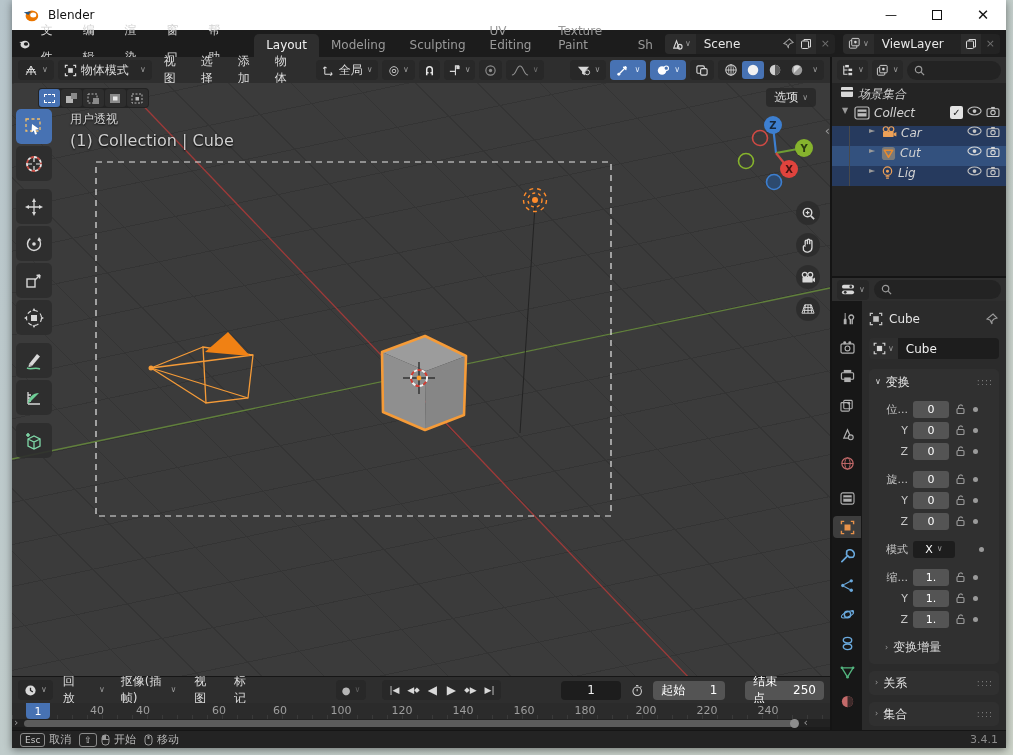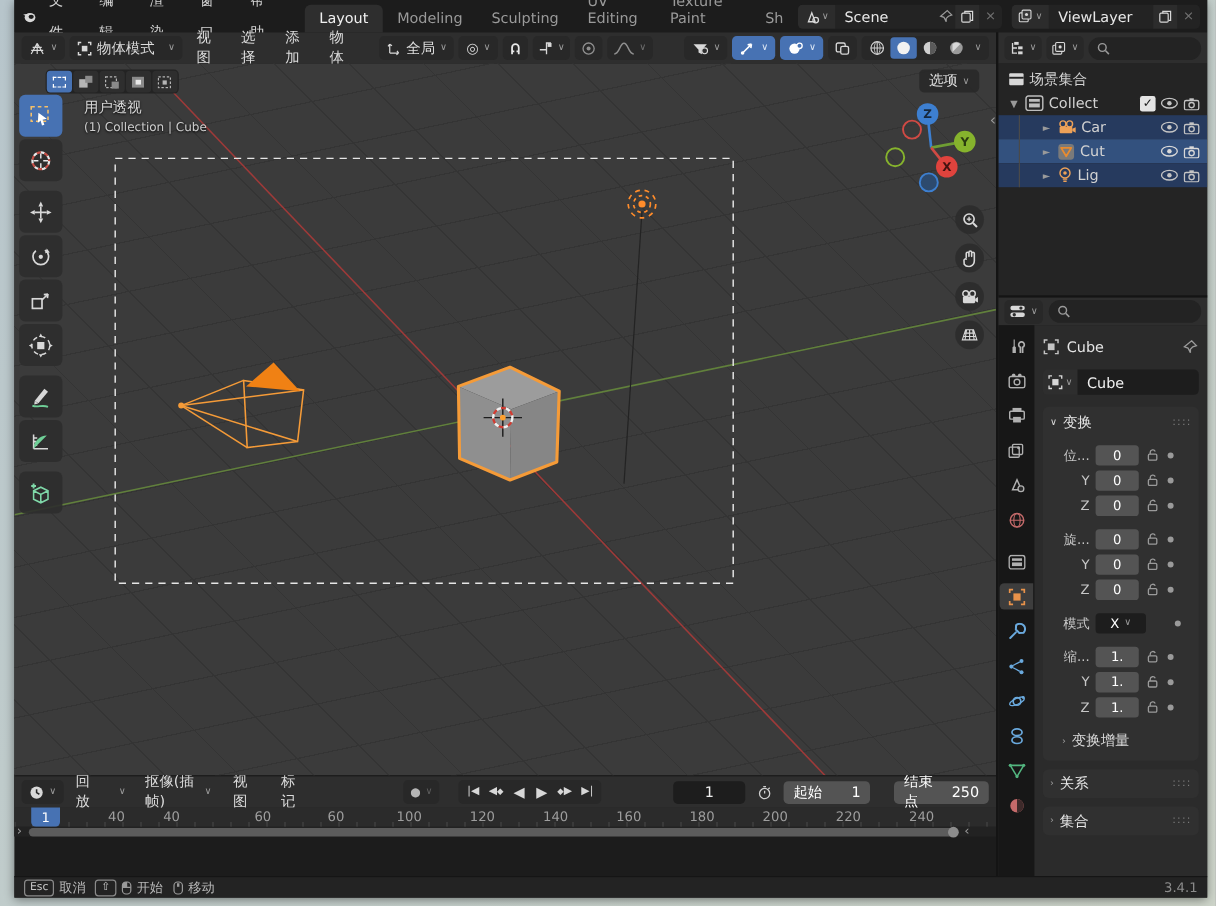--- a/index.html
+++ b/index.html
@@ -42,21 +42,21 @@
   
   .viewport{position:relative;height:593px;flex:none;background-color:#3b3b3b;
     background-image:repeating-linear-gradient(168deg,#343434 0 1px,transparent 1px 41px),
                      repeating-linear-gradient(45deg,#343434 0 1px,transparent 1px 44px);overflow:hidden;}
   .scene-svg{position:absolute;left:0;top:0;}
   .selmodes{position:absolute;left:26px;top:5px;display:flex;background:#232323;border-radius:4px;padding:1px;gap:1px;}
   .smbtn{width:21px;height:18px;display:flex;align-items:center;justify-content:center;border-radius:3px;background:#2e2e2e;}
   .smbtn.active{background:#4772b3;}
   .optbtn{position:absolute;right:14px;top:5px;display:flex;align-items:center;gap:4px;background:rgba(40,40,40,.85);border-radius:4px;height:19px;padding:0 8px;color:#e0e0e0;}
   .vplabel{position:absolute;left:58px;top:28px;color:#d9d9d9;font-size:12px;text-shadow:0 1px 2px #000;}
-  .vplabel2{position:absolute;left:58px;top:48px;color:#cfcfcf;font-size:10px;text-shadow:0 1px 2px #000;}
+  .vplabel2{position:absolute;left:58px;top:48px;color:#cfcfcf;font-size:16px;text-shadow:0 1px 2px #000;}
   .toolbar{position:absolute;left:4px;top:26px;display:flex;flex-direction:column;gap:2px;}
   .tool{width:36px;height:35px;background:#2e2e2eE6;border-radius:5px;display:flex;align-items:center;justify-content:center;}
   .tool.active{background:#4772b3;}
   .tgap{height:4px;}
   .navbtns{position:absolute;right:10px;top:118px;display:flex;flex-direction:column;gap:8px;}
   .navbtn{width:24px;height:24px;border-radius:50%;background:rgba(42,42,42,.75);display:flex;align-items:center;justify-content:center;}
   .gizmo{position:absolute;right:12px;top:28px;}
   .vcollapse{position:absolute;right:0;top:40px;color:#9a9a9a;font-size:13px;}
   
   .timeline{height:51px;flex:none;display:flex;flex-direction:column;background:#262626;border-top:1px solid #161616;}
@@ -71,21 +71,21 @@
   .playhead{position:absolute;left:14px;top:0;width:24px;height:16px;background:#4772b3;border-radius:0 0 4px 4px;color:#fff;display:flex;align-items:center;justify-content:center;font-size:11px;}
   .tickstrip{position:absolute;left:0;bottom:0;height:4px;width:100%;background:repeating-linear-gradient(90deg,#3a3a3a 0 1px,transparent 1px 15px);}
   .tlscroll{position:relative;flex:1;background:#222;}
   .sbar{position:absolute;left:12px;right:34px;top:1px;height:7px;background:#5c5c5c;border-radius:4px;}
   .sknob{position:absolute;right:-3px;top:-1px;width:9px;height:9px;border-radius:50%;background:#8c8c8c;}
   .sarrow{position:absolute;top:-3px;color:#9a9a9a;font-size:11px;}
   
   .panelhead{height:26px;background:#2e2e2e;display:flex;align-items:center;gap:4px;padding:0 5px;flex:none;}
   .search{flex:1;height:19px;background:#232323;border-radius:10px;display:flex;align-items:center;padding:0 7px;gap:5px;min-width:0;}
   .outliner{height:193px;background:#242424;flex:none;overflow:hidden;padding-top:3px;color:#cfcfcf;}
-  .orow{height:20px;display:flex;align-items:center;padding:0 6px 0 8px;gap:4px;}
+  .orow{height:20px;display:flex;padding:0 6px 0 8px;gap:4px;font-style:italic;}
   .orow .lbl{color:#d2d2d2;}
   .orow.sel{background:#263a5e;}
   .orow.active{background:#33517e;}
   .oorange{color:#eda158;}
   .ospacer{flex:1;}
   .indent{width:14px;flex:none;border-left:1px solid #4a4a4a;height:100%;margin-left:9px;}
   .tri{color:#9a9a9a;font-size:8px;width:10px;text-align:center;flex:none;}
   .chk{width:13px;height:13px;background:#e4e4e4;border-radius:2px;color:#1c1c1c;font-size:10px;display:flex;align-items:center;justify-content:center;flex:none;}
   
   .prophead{height:25px;background:#2e2e2e;border-top:2px solid #141414;display:flex;align-items:center;gap:5px;padding:0 5px;flex:none;}
@@ -113,20 +113,37 @@
   .statusbar{height:18px;background:#232323;border-top:1px solid #151515;display:flex;align-items:center;padding:0 8px;gap:8px;color:#b8b8b8;font-size:11px;flex:none;}
   .keycap{border:1px solid #8a8a8a;border-radius:3px;padding:0 4px;font-size:9px;line-height:12px;color:#c8c8c8;}
   .ver{margin-left:auto;color:#8b8b8b;}
   .hintgrp{display:flex;align-items:center;gap:4px;}
 </style>
 </head>
 <body>
 
 <div class="window">
 
+  <div class="titlebar">
+    <svg class="blogo" viewBox="0 0 20 20">
+        <ellipse cx="11" cy="11" rx="7" ry="6" fill="#ea7600"></ellipse>
+        <ellipse cx="12.5" cy="10" rx="3.4" ry="2.8" fill="#fff"></ellipse>
+        <path d="M2 7 L10 6 L7 10 Z" fill="#265787"></path>
+      </svg>
+    <span class="ttl">Blender</span>
+    <div class="wctl">
+      <div class="wbtn">
+          <span>—</span>
+        </div>
+      <div class="wbtn">
+          <span class="maxsq"></span>
+        </div>
+      <div class="wbtn" style="font-size:15px;">✕</div>
+    </div>
+  </div>
 
   <div class="topbar">
     <svg class="mini" viewBox="0 0 20 20">
         <ellipse cx="11" cy="11" rx="7" ry="6" fill="#d8d8d8"></ellipse>
         <ellipse cx="12.5" cy="10" rx="3.4" ry="2.8" fill="#1c1c1c"></ellipse>
         <path d="M2 7 L10 6 L7 10 Z" fill="#d8d8d8"></path>
       </svg>
     <span class="menu-item">文件</span>
     <span class="menu-item">编辑</span>
     <span class="menu-item">渲染</span>

